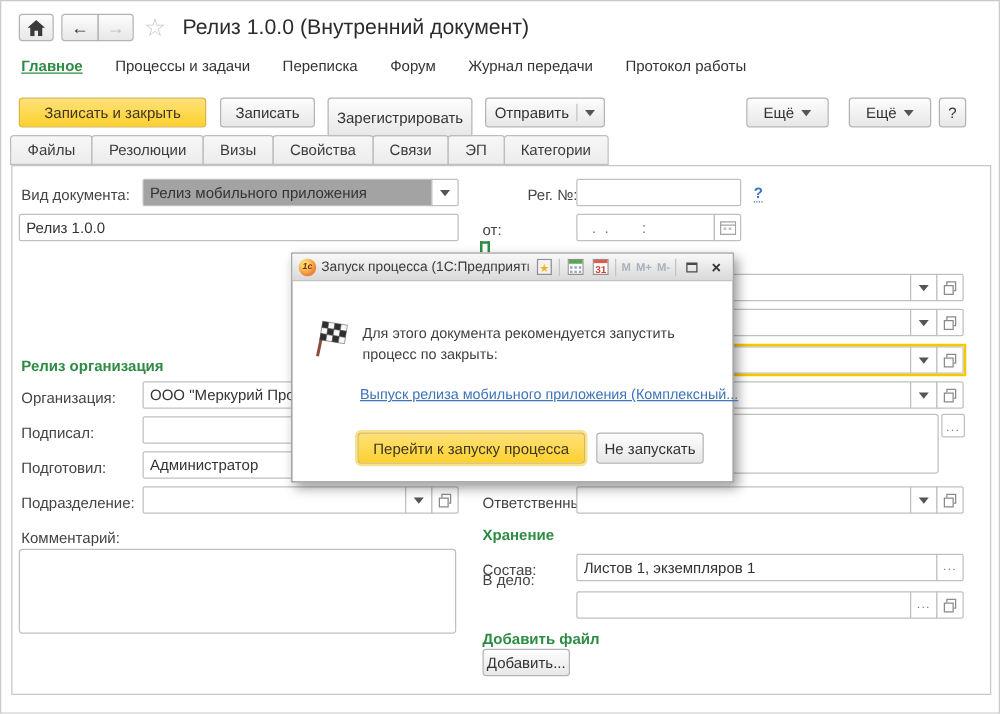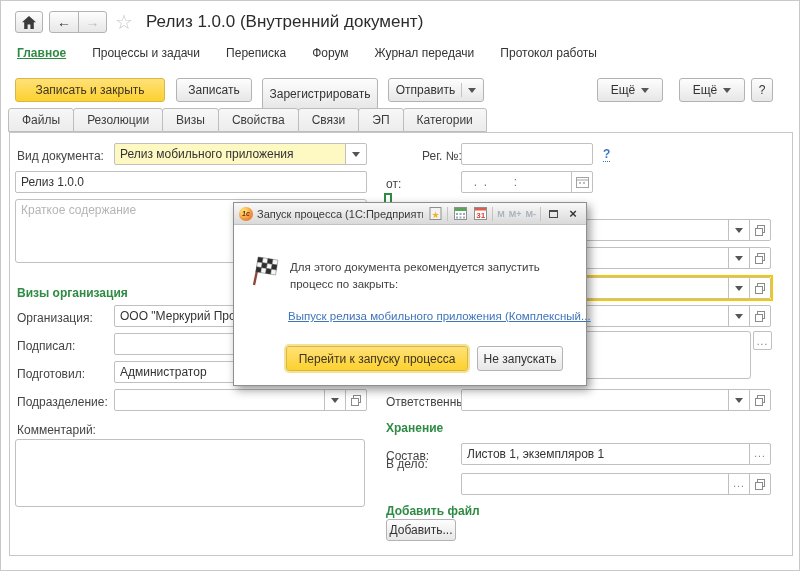--- a/index.html
+++ b/index.html
@@ -132,31 +132,30 @@
     <div class="tab">Визы</div>
     <div class="tab">Свойства</div>
     <div class="tab">Связи</div>
     <div class="tab">ЭП</div>
     <div class="tab">Категории</div>
   </div>
   <div class="panel"></div>
 
   <div class="lbl" style="left:16px;top:148px;">Вид документа:</div>
   <div class="grp" style="left:113px;top:142px;width:253px;">
-    <input style="background: #fef9c3;" value="Релиз мобильного приложения">
+    <input style="background: #a3a3a3;" value="Релиз мобильного приложения">
     <button class="gbtn">
         <span class="caret"></span>
       </button>
   </div>
 
   <input class="inp" style="left: 14px; top: 170px; width: 352px;" value="Релиз 1.0.0">
 
-  <textarea class="inp" style="left: 14px; top: 198px; width: 352px; height: 64px;" placeholder="Краткое содержание"></textarea>
-
-  <div class="ghdr" style="left:16px;top:285px;">Визы организация</div>
+
+  <div class="ghdr" style="left:16px;top:285px;">Релиз организация</div>
 
   <div class="lbl" style="left:16px;top:310px;">Организация:</div>
   <input class="inp" style="left: 113px; top: 304px; width: 253px;" value="ООО &quot;Меркурий Проек">
 
   <div class="lbl" style="left:16px;top:338px;">Подписал:</div>
   <input class="inp" style="left: 113px; top: 332px; width: 253px;" value="">
 
   <div class="lbl" style="left:16px;top:366px;">Подготовил:</div>
   <input class="inp" style="left: 113px; top: 360px; width: 253px;" value="Администратор">
 

